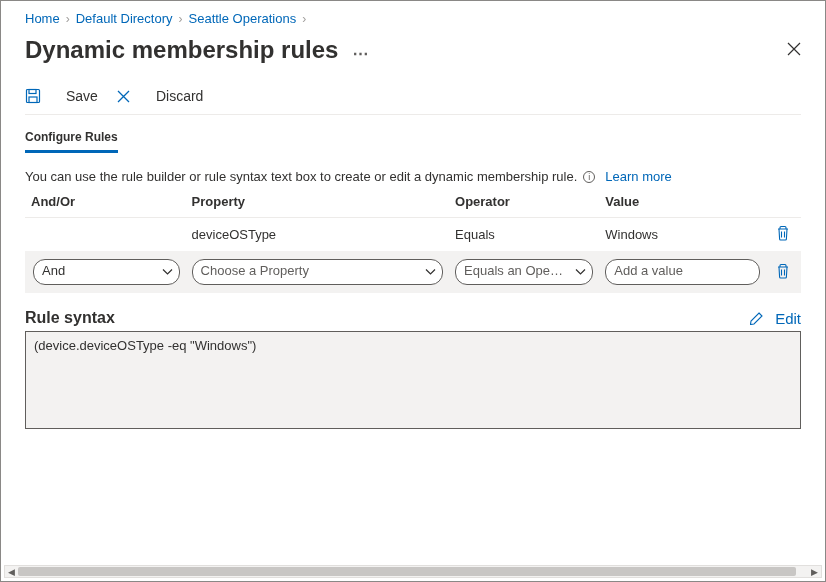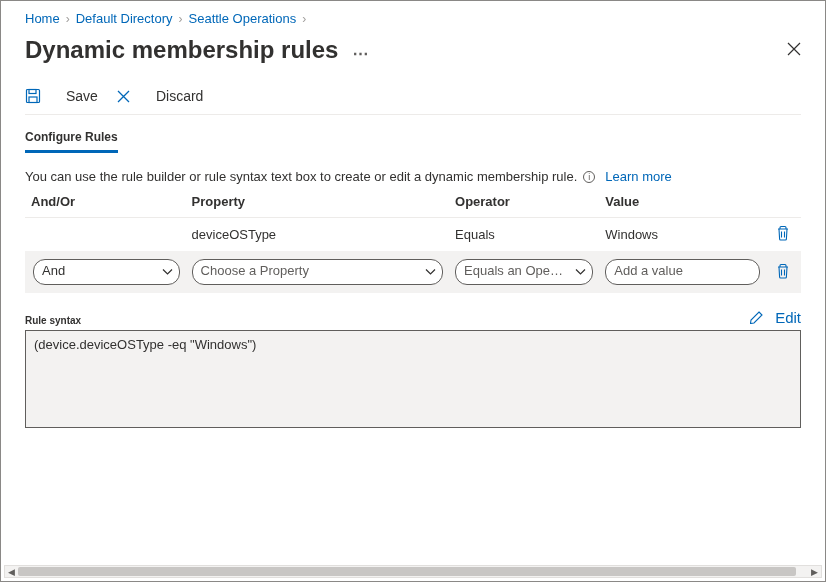--- a/index.html
+++ b/index.html
@@ -147,21 +147,21 @@
       font-size: 13px;
       cursor: pointer;
     }
     .syntax-row {
       margin-top: 16px;
       display: flex;
       justify-content: space-between;
       align-items: flex-end;
       margin-bottom: 4px;
     }
-    .syntax-label { font-weight: 600; font-size: 10px; }
+    .syntax-label { font-weight: 600; font-size: 16px; }
     .edit-link {
       display: flex; align-items: center; gap: 12px;
       color: #0067b8; font-size: 15px; cursor: pointer;
     }
     .syntax-box {
       width: 100%;
       height: 98px;
       background: #f3f2f1;
       border: 1px solid #605e5c;
       padding: 6px 8px;

